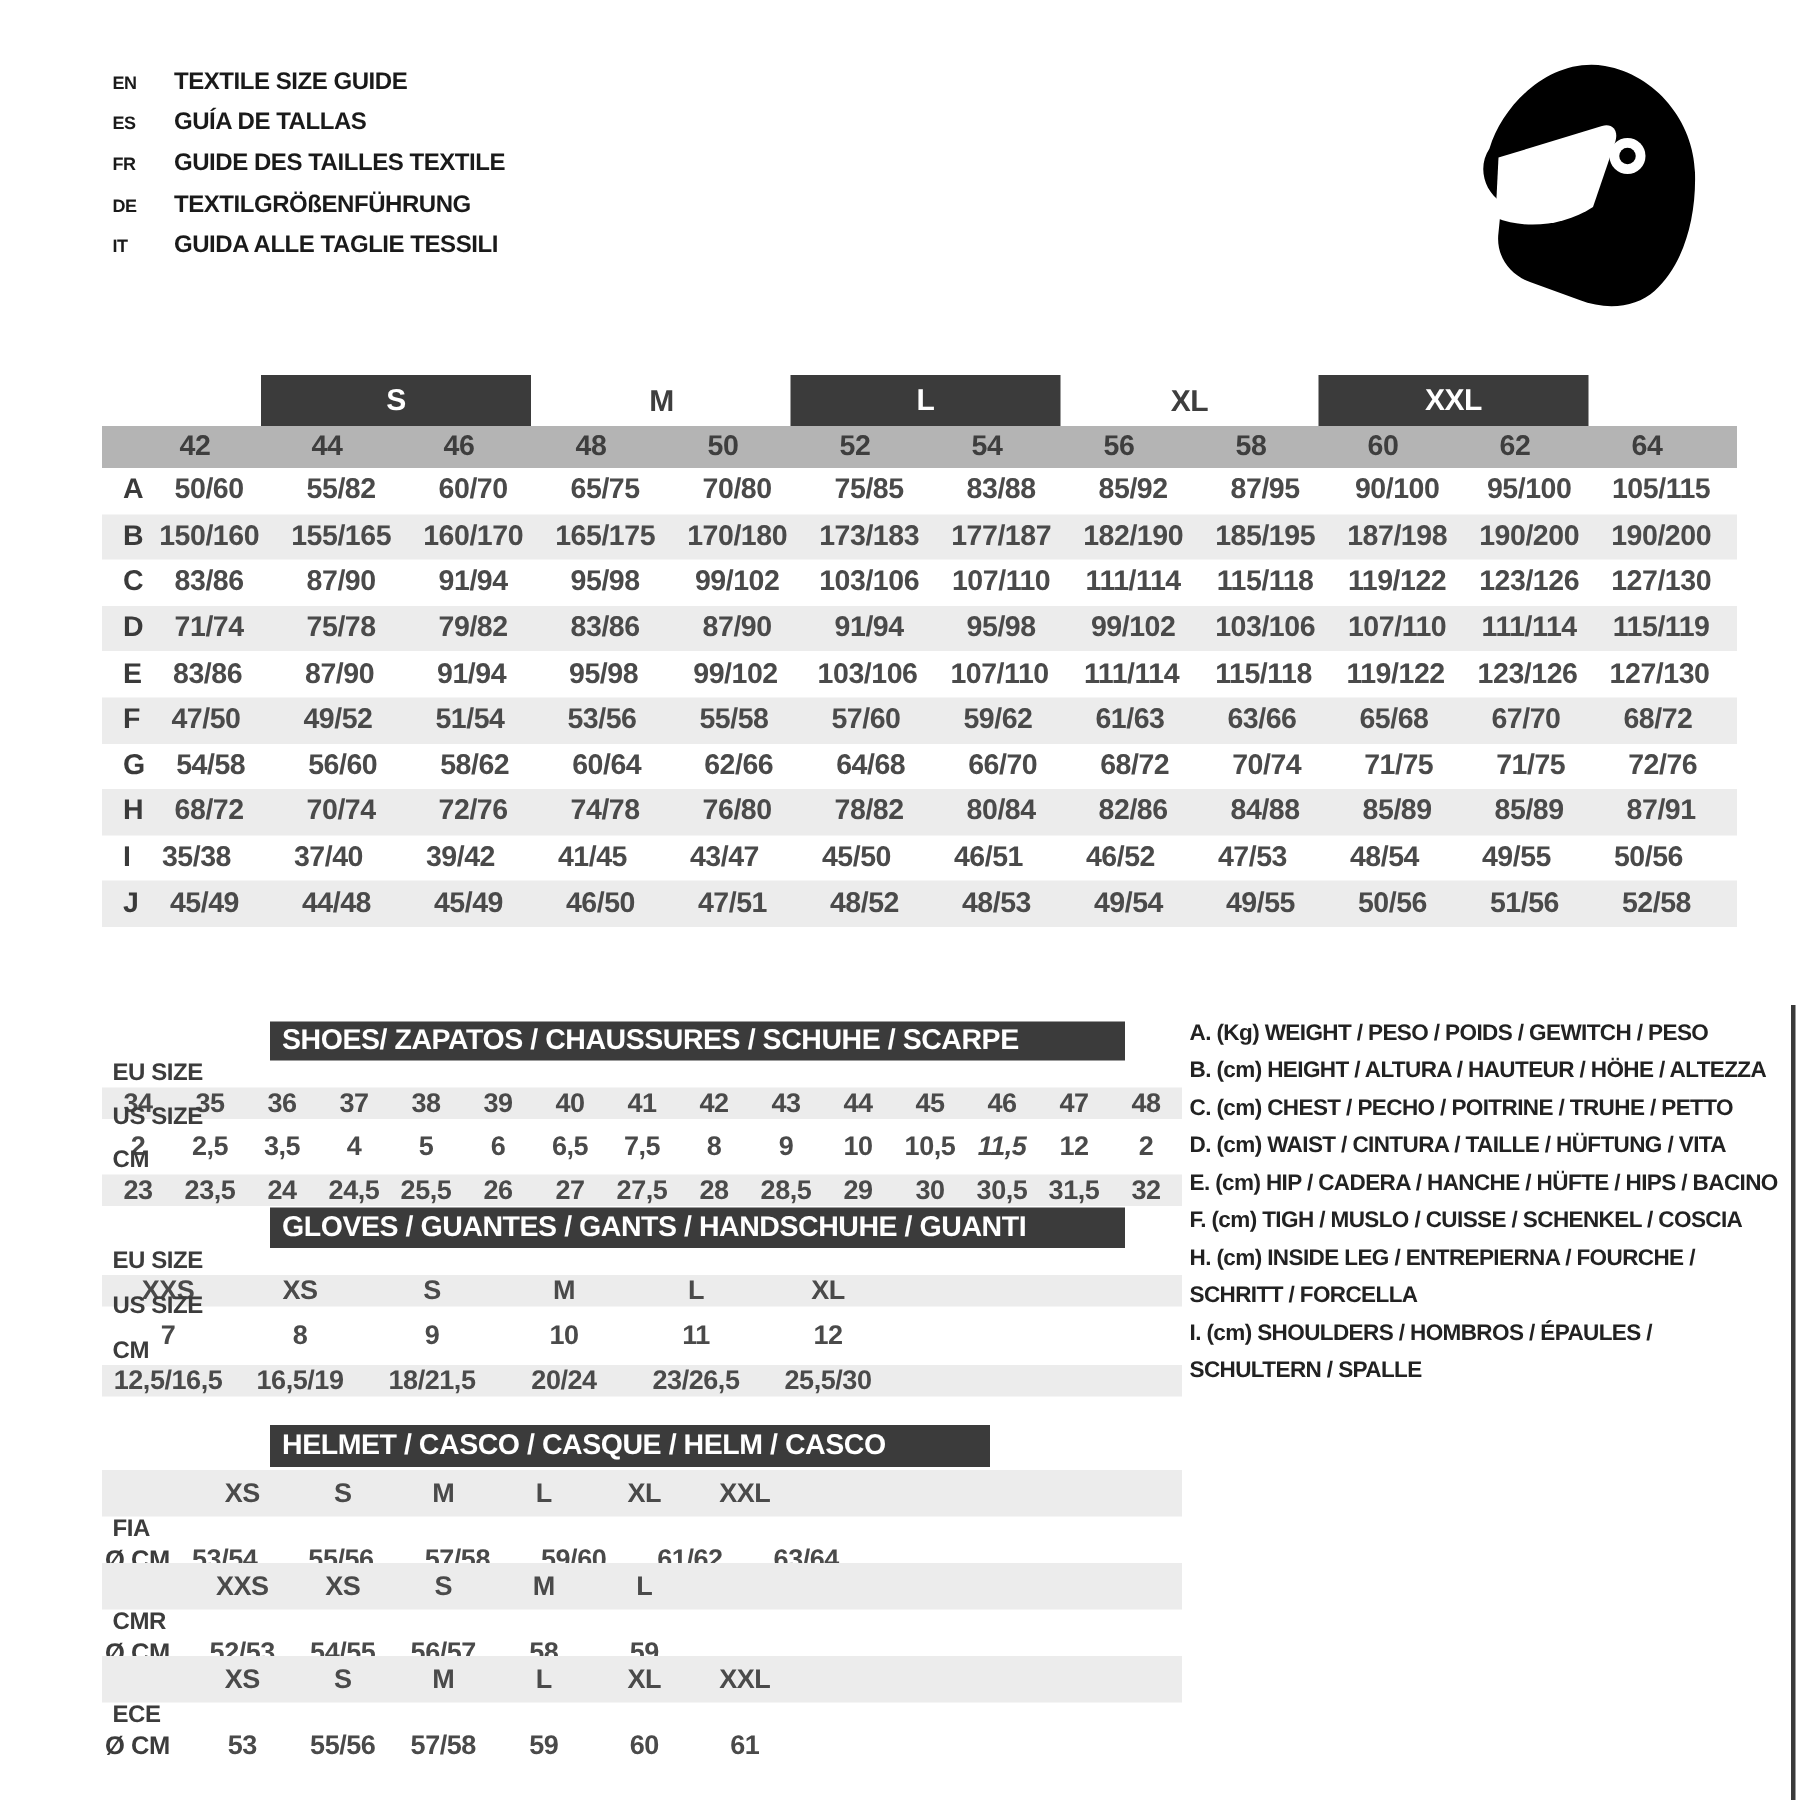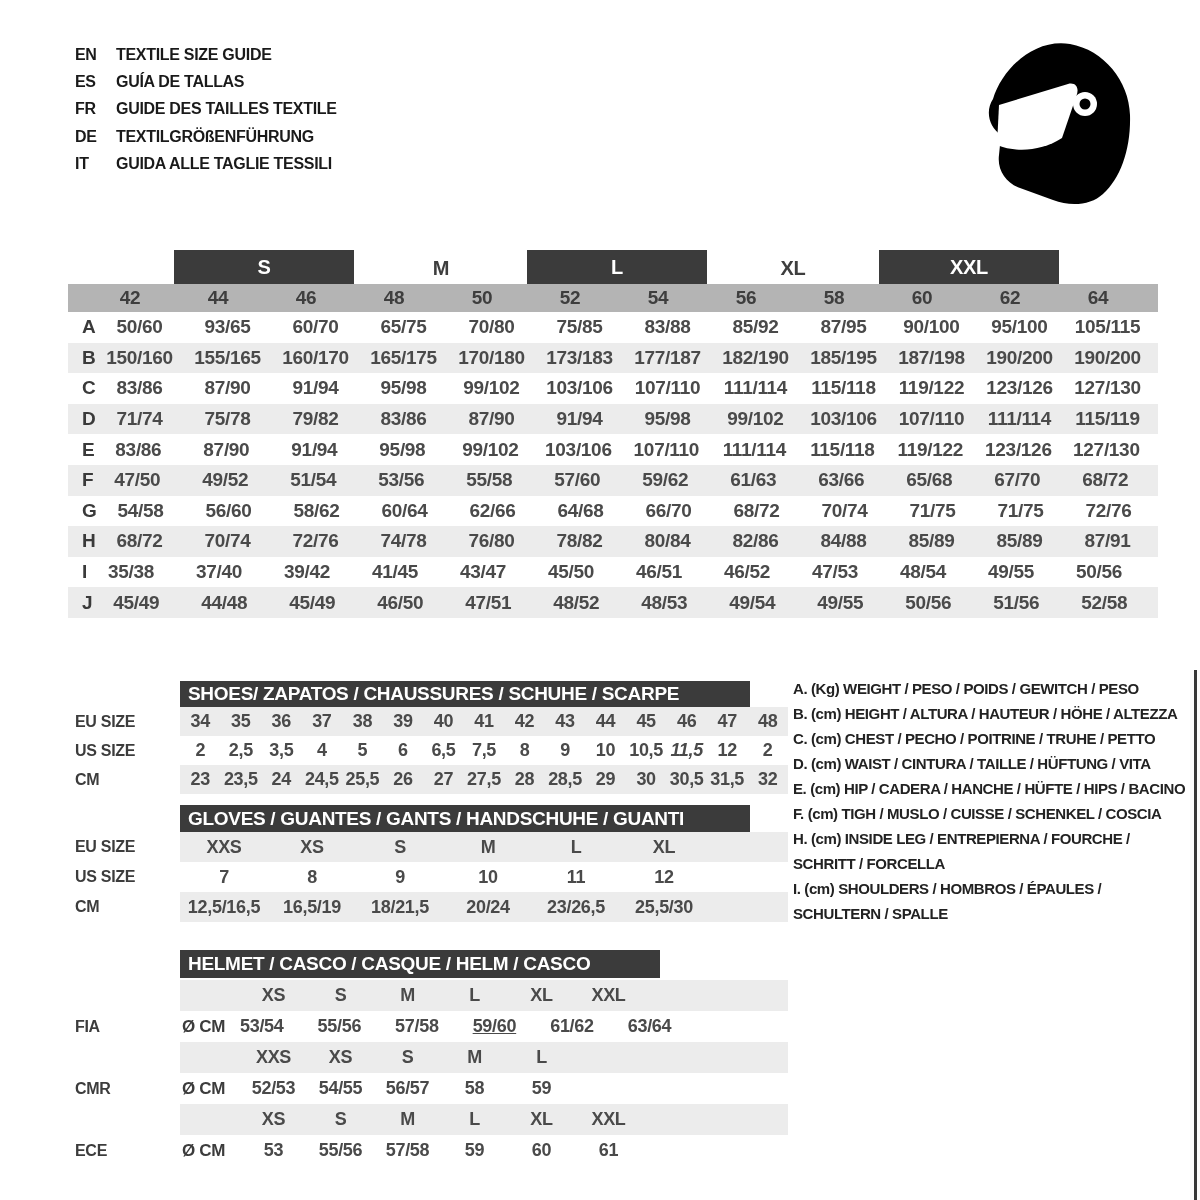--- a/index.html
+++ b/index.html
@@ -3,21 +3,21 @@
 <meta charset="utf-8">
 <style>
   html,body{margin:0;padding:0;background:#fff;}
   .page{position:relative;width:1200px;height:1200px;background:#fff;overflow:hidden;
         font-family:"Liberation Sans", sans-serif;font-weight:700;color:#3c3c3c;
         letter-spacing:-0.3px;}
 
   
   #langs{position:absolute;left:75px;top:41px;}
   .lang-row{display:flex;height:27.4px;align-items:center;}
-  .lang-code{width:41px;font-size:16px;color:#1a1a1a;}
+  .lang-code{width:41px;font-size:12px;color:#1a1a1a;}
   .lang-title{font-size:16px;color:#1a1a1a;white-space:nowrap;}
 
   
   #helmet-art{position:absolute;left:982px;top:40px;width:155px;height:167px;}
 
   
   #sizeband{position:absolute;left:0;top:250px;width:1200px;height:34px;}
   .sz-badge{position:absolute;top:0;width:180px;height:34px;background:#3b3b3b;color:#fff;
             text-align:center;line-height:34px;font-size:20px;}
   .sz-plain{position:absolute;top:0;width:80px;height:34px;color:#3e3e3e;text-align:center;
@@ -37,21 +37,21 @@
        padding-left:8px;box-sizing:border-box;white-space:nowrap;}
   #shoes-bar{top:681px;width:570px;height:26px;line-height:26px;}
   #gloves-bar{top:805px;width:570px;height:27px;line-height:27px;}
   #helmet-bar{top:950px;width:480px;height:28px;line-height:28px;}
 
   
   .subcont{position:absolute;left:68px;width:720px;}
   #shoes-rows{top:707px;}
   #gloves-rows{top:832px;}
   #helmet-rows{top:980px;}
-  .srow{display:flex;}
+  .srow{display:flex;flex-direction:column;}
   .slabel{width:112px;box-sizing:border-box;padding-left:7px;display:flex;align-items:center;
           font-size:16px;color:#3c3c3c;white-space:nowrap;}
   .swrap{flex:1;display:flex;align-items:center;}
   .swrap.shade{background:#ececec;}
   .sinner{display:flex;height:100%;}
   .scell{display:flex;align-items:center;justify-content:center;font-size:18px;color:#4a4a4a;
          white-space:nowrap;}
   .sprefix{width:60px;display:flex;align-items:center;font-size:17px;color:#3c3c3c;
            padding-left:2px;box-sizing:border-box;}
 
@@ -118,21 +118,21 @@
       <span class="cell">56</span>
       <span class="cell">58</span>
       <span class="cell">60</span>
       <span class="cell">62</span>
       <span class="cell">64</span>
     </div>
   <div id="rows">
       <div class="trow">
         <span class="rl">A</span>
         <span class="cell">50/60</span>
-        <span class="cell">93/65</span>
+        <span class="cell">55/82</span>
         <span class="cell">60/70</span>
         <span class="cell">65/75</span>
         <span class="cell">70/80</span>
         <span class="cell">75/85</span>
         <span class="cell">83/88</span>
         <span class="cell">85/92</span>
         <span class="cell">87/95</span>
         <span class="cell">90/100</span>
         <span class="cell">95/100</span>
         <span class="cell">105/115</span>

